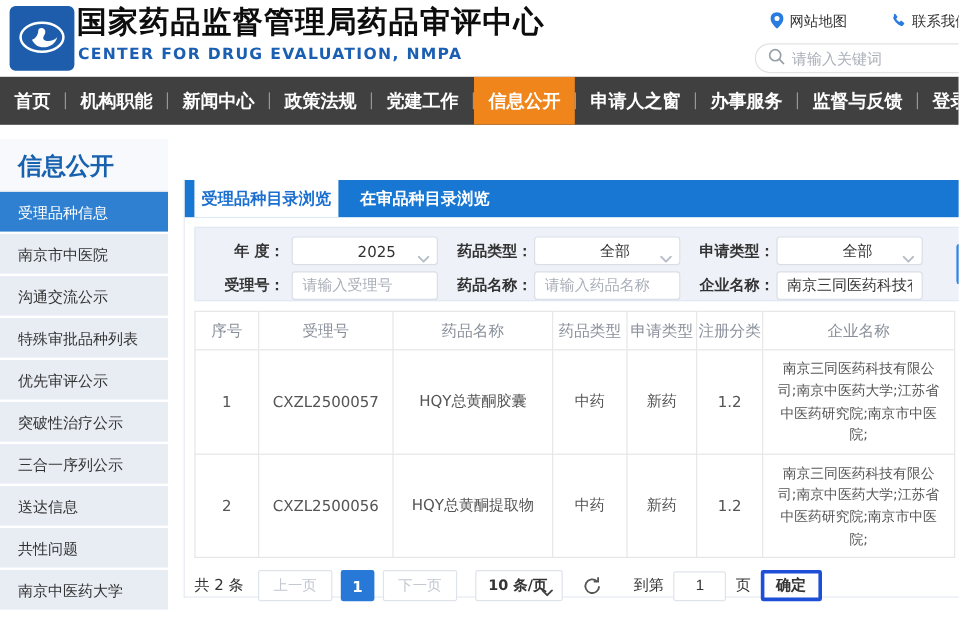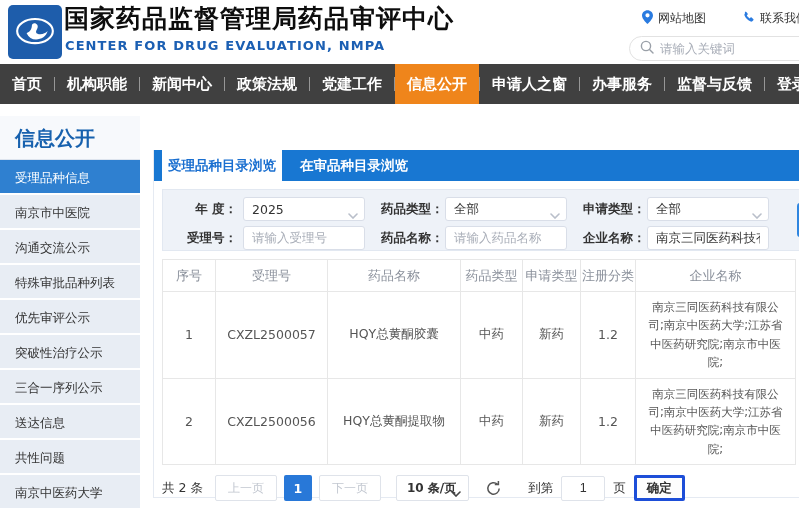--- a/index.html
+++ b/index.html
@@ -55,21 +55,21 @@
 
   
   .filter { margin:8px 8px 0 8px; background:#eef2f8; border:1px solid #e2e8f1; height:62px;
             position:relative; padding-top:7px; }
   .frow { display:flex; align-items:center; height:24px; margin-bottom:5px; }
   .flabel { width:74px; text-align:right; font-size:12.5px; font-weight:bold; color:#333; white-space:nowrap; }
   .flabel.gap { width:58px; margin-left:16px; }
   .fctrl { margin-left:6px; width:122px; height:24px; background:#fff; border:1px solid #d9dee8;
            border-radius:3px; display:flex; align-items:center; padding:0 8px; font-size:12.5px;
            color:#333; position:relative; cursor:pointer; }
-  .fctrl .val { white-space:nowrap; overflow:hidden; }
+  .fctrl .val { white-space:nowrap; overflow:hidden;margin-left:46px; }
   .fctrl .caret { position:absolute; right:6px; top:9px; }
   .fctrl input { border:none; outline:none; width:100%; font-size:12.5px; color:#333; background:transparent; }
   .query-sliver { position:absolute; left:634px; top:13px; width:56px; height:34px;
                   background:#2f86e0; border-radius:3px; cursor:pointer; }
 
   
   .tbl { margin:8px 8px 0 8px; border-collapse:collapse; table-layout:fixed; width:633px;
          font-size:12.5px; color:#555; text-align:center; }
   .tbl th { border:1px solid #e7e7e7; height:32px; color:#8a909b; font-weight:500; font-size:13px; }
   .tbl td { border:1px solid #e7e7e7; height:76px; vertical-align:middle; }

